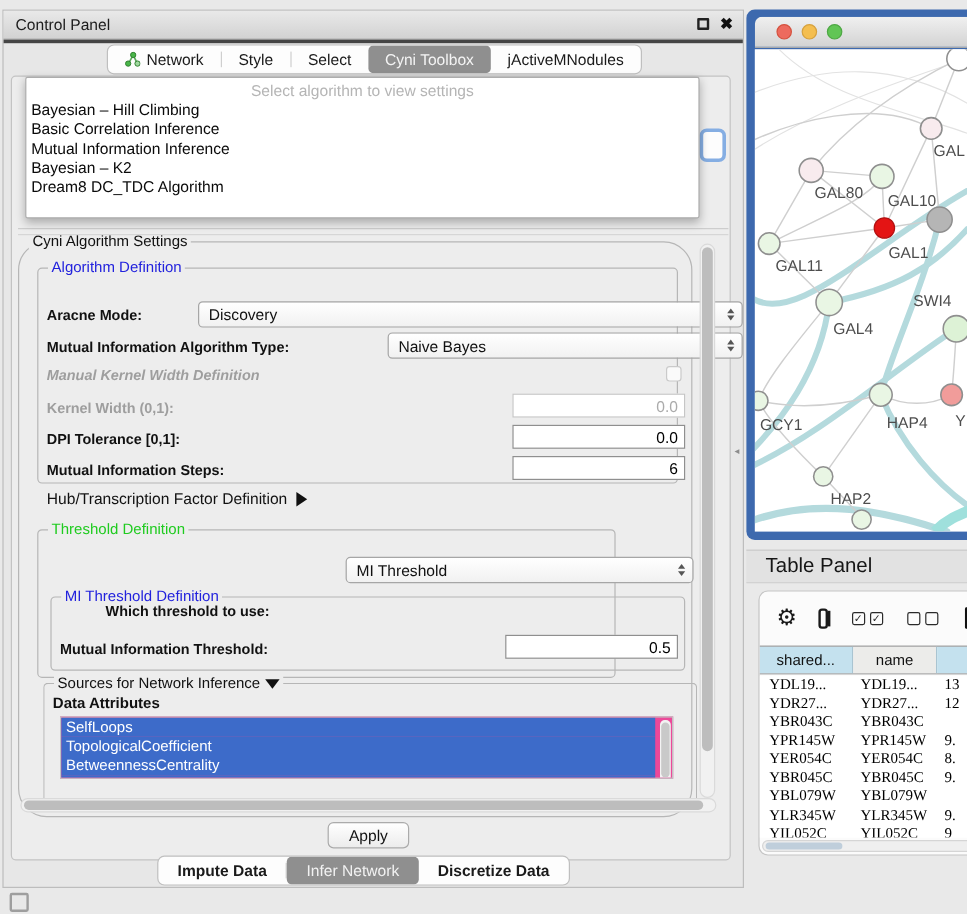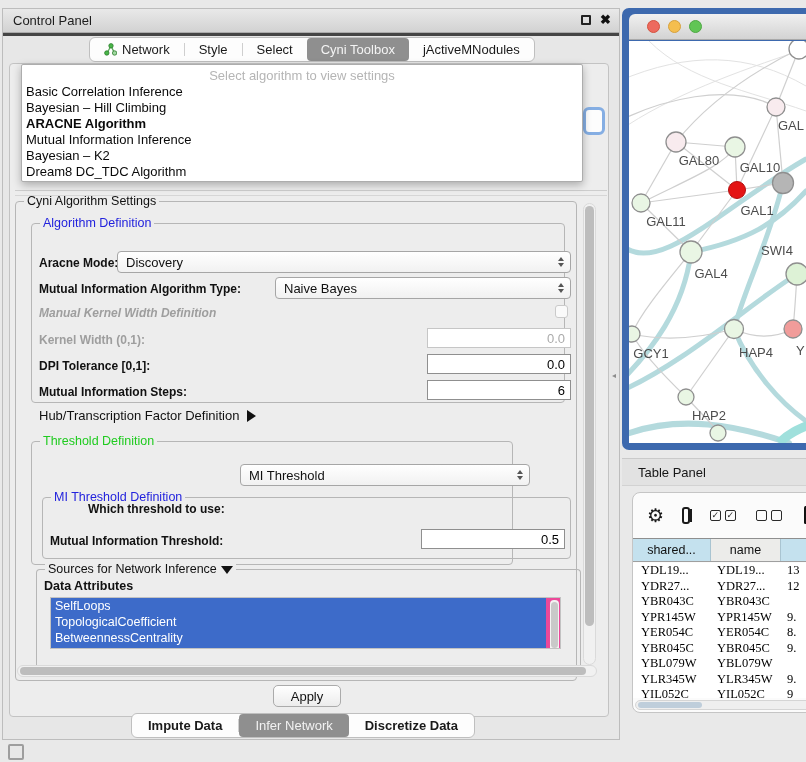--- a/index.html
+++ b/index.html
@@ -44,21 +44,21 @@
   .groupbox { position:absolute; border:1px solid #B6B6B6; border-radius:4px; }
   .legend { position:absolute; top:-8px; left:8px; background:#EDEDED; padding:0 3px;
     font-size:12.5px; color:#111; white-space:nowrap; }
   .legend.blue { color:#2222DD; }
   .legend.green { color:#1FCB1F; }
 
   .lbl { position:absolute; font-size:12px; font-weight:bold; color:#111; white-space:nowrap; }
   .lbl.dis { color:#9E9E9E; }
 
   .combo { position:absolute; height:22px; background:linear-gradient(#FFFFFF,#F1F1F1);
-    border:1px solid #A6A6A6; border-radius:4px; display:flex; align-items:center; }
+    border:1px solid #A6A6A6; border-radius:4px; display:flex; align-items:center;margin-left:48px; }
   .combo-val { font-size:13px; color:#111; padding-left:8px; flex:1; }
   .spin { width:16px; display:flex; flex-direction:column; align-items:center; gap:2px; padding-right:2px; }
   .spin .up { width:0; height:0; border-left:3.5px solid transparent; border-right:3.5px solid transparent; border-bottom:4px solid #555; }
   .spin .dn { width:0; height:0; border-left:3.5px solid transparent; border-right:3.5px solid transparent; border-top:4px solid #555; }
 
   .field { position:absolute; height:20px; background:#FFF; border:1px solid #8F8F8F;
     font-size:13px; color:#000; text-align:right; padding:2px 5px 0 4px; }
   .field.dis { border-color:#C6C6C6; color:#ABABAB; }
 
   .checkbox { position:absolute; width:13px; height:13px; border:1px solid #CACACA; border-radius:3px; background:#FAFAFA; }
@@ -102,21 +102,21 @@
   .tl.red { background:#ED6A5E; border:1px solid #D4523F; }
   .tl.yellow { background:#F4BE4F; border:1px solid #D6A13D; }
   .tl.green { background:#61C555; border:1px solid #4EA844; }
   .net-canvas { position:absolute; left:7px; top:33px; width:177px; height:402px; background:#FFFFFF; overflow:hidden; }
 
   .divider-handle { position:absolute; left:612px; top:371px; width:6px; height:10px; color:#8C8C8C; font-size:8px; line-height:10px; }
 
   
   .tp-titlebar { position:absolute; left:622px; top:458px; width:184px; height:28px; background:#E2E2E2;
     border-top:1px solid #CACACA; border-bottom:1px solid #D2D2D2; display:flex; align-items:center; }
-  .tp-title { font-size:13px; color:#161616; padding-left:16px; }
+  .tp-title { font-size:17px; color:#161616; padding-left:16px; }
   .tp-panel { position:absolute; left:632px; top:492px; width:180px; height:221px; background:#FBFBFB;
     border:1px solid #C5C5C5; border-radius:8px 0 0 8px; overflow:hidden; }
   .tp-toolbar { position:absolute; left:0; top:0; width:100%; height:44px; display:flex; align-items:center; gap:0; }
   .gear-glyph { font-size:19px; color:#1A1A1A; margin-left:14px; }
   .cols-ic { width:18px; height:17px; border:2px solid #1A1A1A; border-radius:3px; margin-left:18px; position:relative; }
   .cols-ic::after { content:""; position:absolute; left:6px; top:0; width:2px; height:13px; background:#1A1A1A; }
   .cb-pair { display:flex; gap:4px; margin-left:20px; }
   .cb { width:11px; height:11px; border:1.5px solid #2A2A2A; border-radius:2px; font-size:9px; line-height:9px; color:#2A2A2A; text-align:center; background:#FCFCFC; }
   .doc-ic { width:16px; height:18px; border:2px solid #111; border-radius:2px 6px 2px 2px; margin-left:22px; }
 
@@ -184,29 +184,28 @@
     </div>
 
     <div class="inner-panel"></div>
 
     <div class="behind-line1"></div>
     <div class="behind-line2"></div>
     <div class="behind-combo-frag"></div>
 
     <div class="popup">
       <div class="popup-placeholder">Select algorithm to view settings</div>
+      <div class="popup-item">Bayesian – Hill Climbing</div>
       <div class="popup-item">Basic Correlation Inference</div>
-      <div class="popup-item">Bayesian – Hill Climbing</div>
-      <div class="popup-item bold">ARACNE Algorithm</div>
       <div class="popup-item">Mutual Information Inference</div>
       <div class="popup-item">Bayesian – K2</div>
       <div class="popup-item">Dream8 DC_TDC Algorithm</div>
     </div>
 
-    <div class="groupbox" style="left:12px; top:192px; width:562px; height:480px;">
+    <div class="groupbox" style="left:12px; top:192px; width:562px; height:480px;border-radius:24px;">
       <span class="legend">Cyni Algorithm Settings</span>
     </div>
 
     <div class="groupbox" style="left:28px; top:214px; width:534px; height:180px;">
       <span class="legend blue">Algorithm Definition</span>
     </div>
     <span class="lbl" style="left:36px; top:247px;">Aracne Mode:</span>
     <div class="combo" style="left:114px; top:242px; width:454px;">
       <span class="combo-val">Discovery</span>
       <span class="spin">

